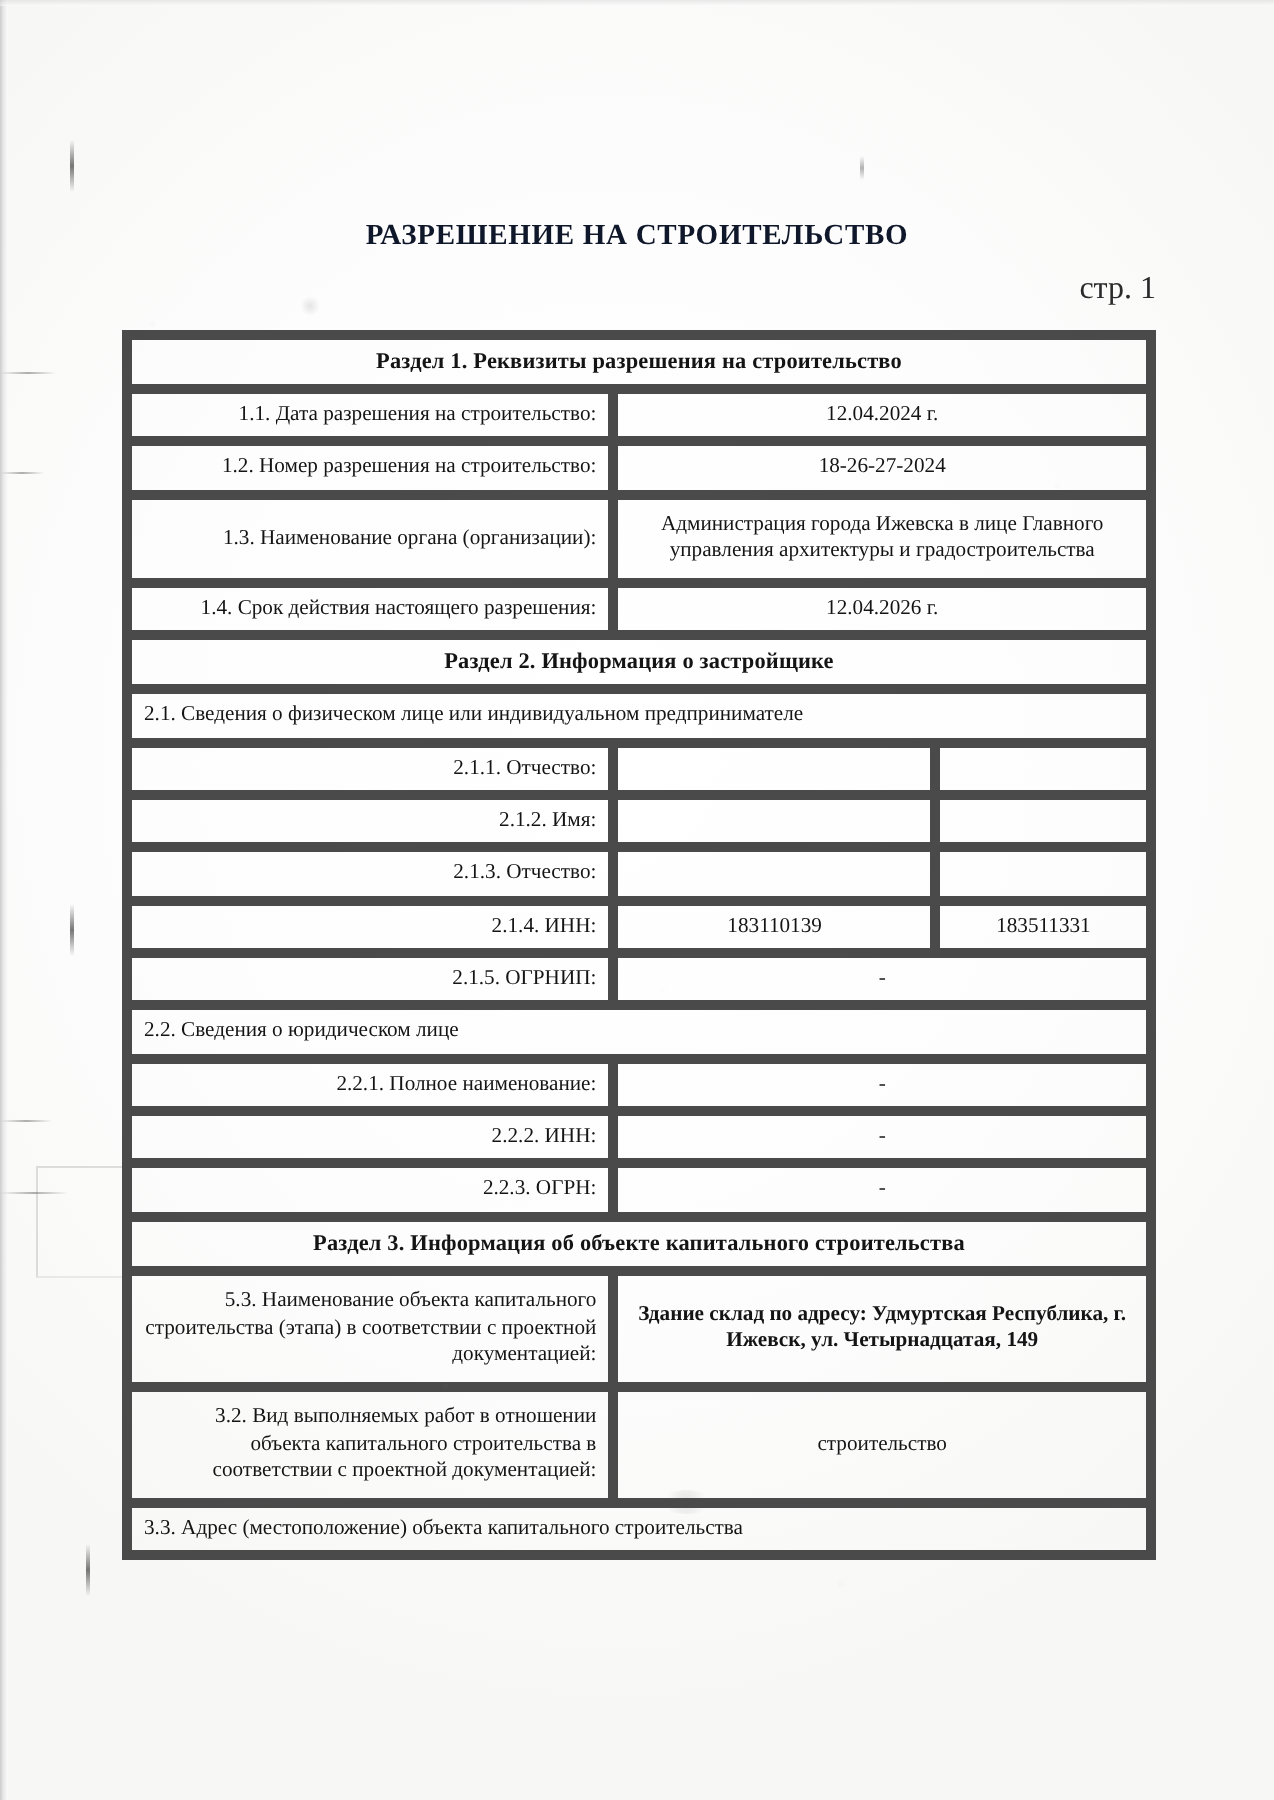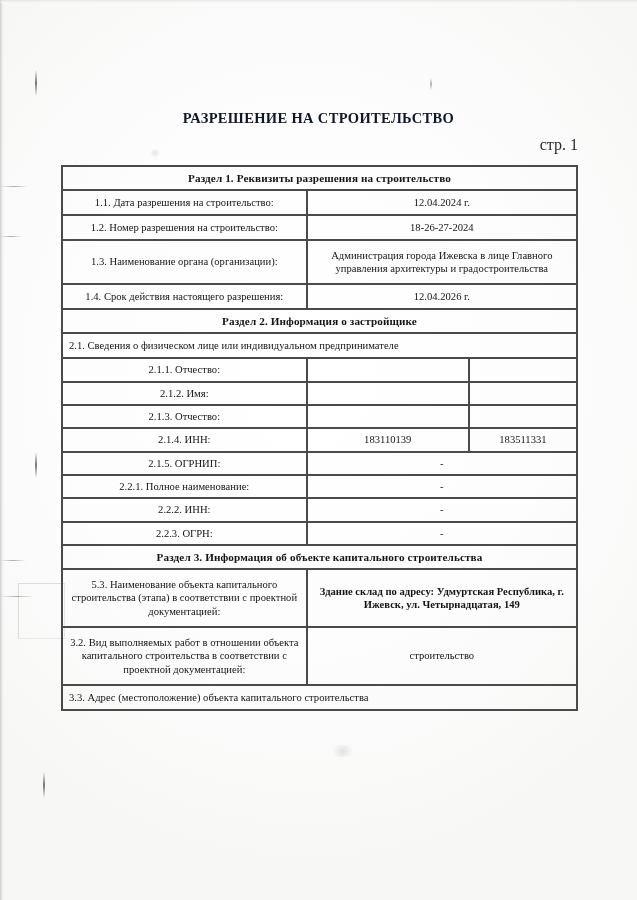--- a/index.html
+++ b/index.html
@@ -97,38 +97,38 @@
   }
   table.permit {
     width: 100%;
     border-collapse: collapse;
     table-layout: fixed;
     font-size: 10.6px;
     line-height: 1.26;
     color: #141414;
   }
   table.permit td {
-    border: 2px solid #be185d;
+    border: 5px solid #be185d;
     padding: 4px 6px;
     vertical-align: middle;
   }
   
   table.permit td {
     border-color: #4a4a4a;
   }
 
   .sec-head {
     text-align: center;
     font-weight: bold;
     font-size: 11.2px;
     padding: 5px 6px;
     letter-spacing: .1px;
   }
   .lbl {
-    text-align: center;
+    text-align: right;
     padding-left: 6px;
     margin-top: 42px;
   }
   .val {
     text-align: center;
   }
   .val-bold {
     text-align: center;
     font-weight: bold;
   }
@@ -231,20 +231,23 @@
         <td class="lbl">2.1.4. ИНН:</td>
         <td class="val">183110139</td>
         <td class="val">183511331</td>
       </tr>
 
       <tr class="row-sm">
         <td class="lbl">2.1.5. ОГРНИП:</td>
         <td class="dash" colspan="2">-</td>
       </tr>
 
+      <tr class="row">
+        <td class="fullrow" colspan="3">2.2. Сведения о юридическом лице</td>
+      </tr>
 
       <tr class="row-sm">
         <td class="lbl">2.2.1. Полное наименование:</td>
         <td class="dash" colspan="2">-</td>
       </tr>
 
       <tr class="row-sm">
         <td class="lbl">2.2.2. ИНН:</td>
         <td class="dash" colspan="2">-</td>
       </tr>

